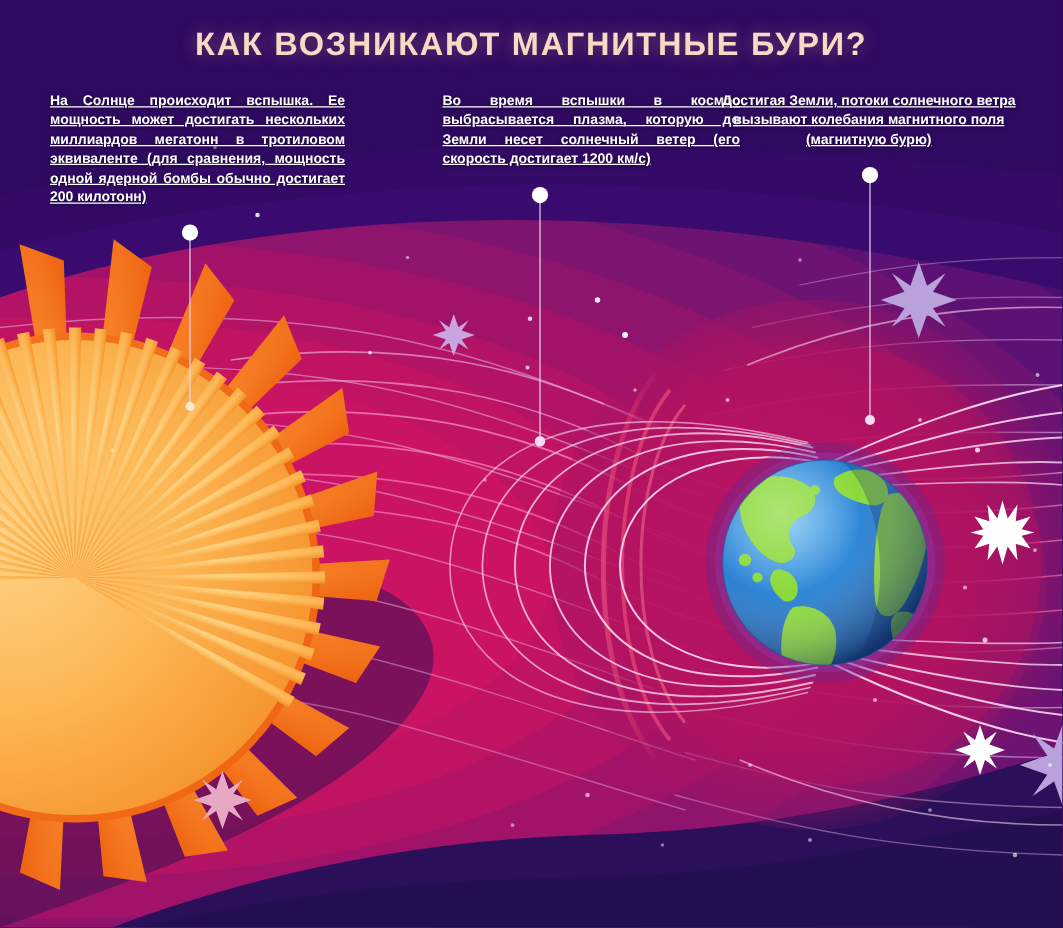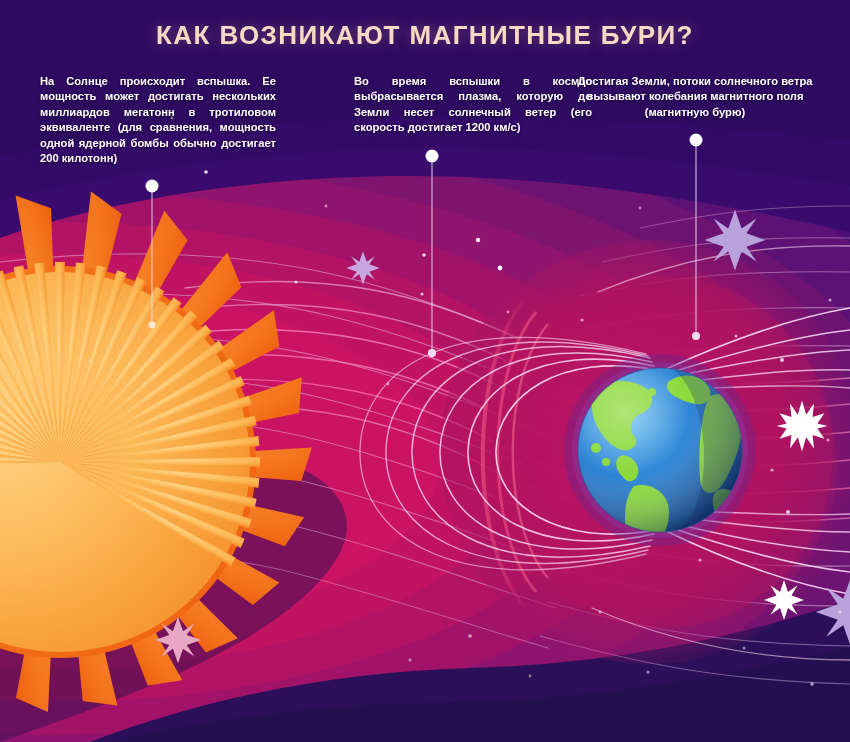--- a/index.html
+++ b/index.html
@@ -33,20 +33,21 @@
   
   .cap {
     position:absolute;
     z-index:40;
     color:#ffffff;
     font-size:11.2px;
     line-height:15.4px;
     font-weight:bold;
     text-align:justify;
     text-shadow:0 1px 3px rgba(20,0,40,.75);
+    text-decoration:underline;
   }
   #cap1 { left:40px;  top:74px; width:236px; }
   #cap2 { left:310px; top:74px; width:238px;margin-left:44px; }
   #cap3 { left:572px; top:74px; width:246px; text-align:center; }
 
   .hidden-label { position:absolute; width:1px; height:1px; overflow:hidden; opacity:0; }
 </style>
 </head>
 <body>
 

